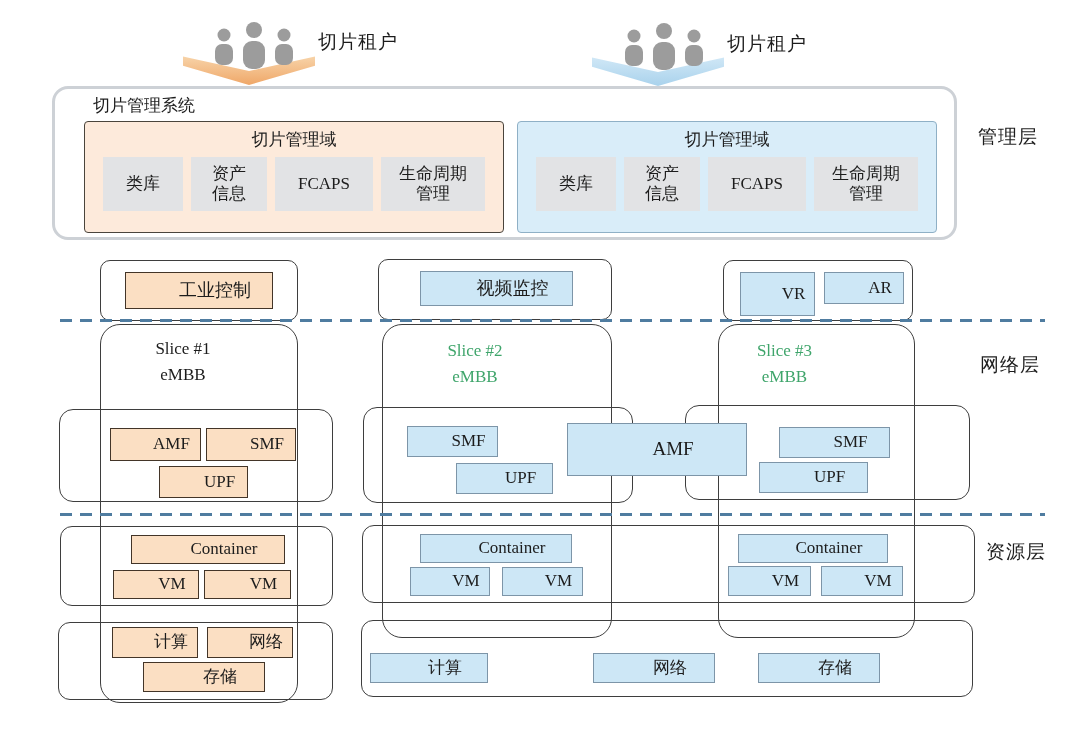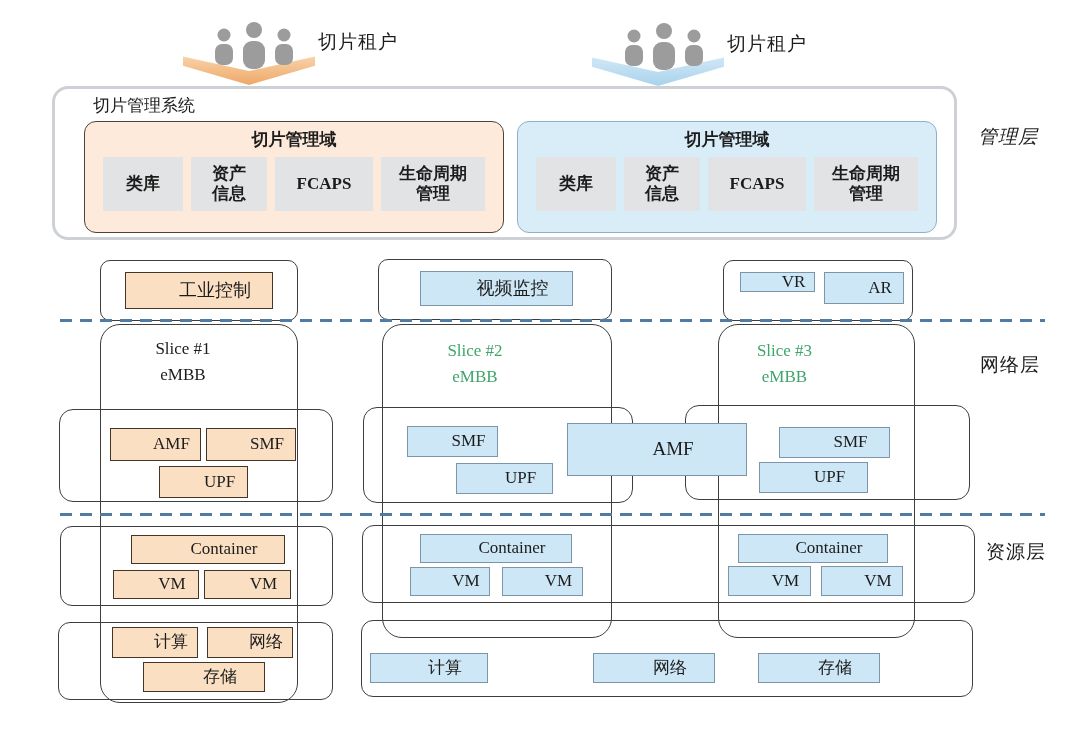--- a/index.html
+++ b/index.html
@@ -12,21 +12,21 @@
   
   .outline { border:1.6px solid #3e3e3e; border-radius:14px; background:transparent; }
   .col { border-radius:20px; }
   
   .chip { display:flex; align-items:center; justify-content:center; text-align:center;
           font-size:17px; line-height:1.1;padding-left:32px; }
   .chip.orange { background:#fbdfc3; border:1.8px solid #433528; }
   .chip.blue   { background:#cde7f6; border:1.4px solid #7d95a8; }
   
   .mgmt-outer { border:3px solid #cdd1d6; border-radius:16px; background:#ffffff; }
-  .domain { border-radius:12px; display:flex; flex-direction:column; align-items:center;font-weight:bold; }
+  .domain { border-radius:4px; display:flex; flex-direction:column; align-items:center; }
   .domain.orange { background:#fdeadb; border:1.5px solid #4a443c; }
   .domain.blue   { background:#d9edf9; border:1.5px solid #8fb0c6; }
   .domain-title { margin-top:6px; font-size:17px; }
   .domain-items { margin-top:6px; display:flex; gap:8px; justify-content:center; }
   .gray-item { background:#e2e3e5; height:54px; display:flex; align-items:center;
                justify-content:center; text-align:center; font-size:17px; line-height:1.2; }
   .pre { white-space:pre-line; }
   
   .dash { height:2.6px;
           background:repeating-linear-gradient(90deg,#4f7ca0 0 12px,transparent 12px 20px); }
@@ -90,30 +90,30 @@
     <div class="domain-items">
       <div class="gray-item pre" style="width:80px;">类库</div>
       <div class="gray-item pre" style="width:76px;">资产
 信息</div>
       <div class="gray-item pre" style="width:98px;">FCAPS</div>
       <div class="gray-item pre" style="width:104px;">生命周期
 管理</div>
     </div>
   </div>
 
-  <div class="abs layer-label" style="left:978px; top:124px;font-style:italic;">管理层</div>
+  <div class="abs layer-label" style="left:978px; top:124px;">管理层</div>
 
   <div class="abs outline" style="left:100px; top:260px; width:198px; height:61px; border-radius:10px;"></div>
   <div class="abs chip orange" style="left:125px; top:272px; width:148px; height:37px; font-size:18px;">工业控制</div>
 
   <div class="abs outline" style="left:378px; top:259px; width:234px; height:61px; border-radius:10px;"></div>
   <div class="abs chip blue" style="left:420px; top:271px; width:153px; height:35px; font-size:18px;">视频监控</div>
 
   <div class="abs outline" style="left:723px; top:260px; width:190px; height:61px; border-radius:10px;"></div>
-  <div class="abs chip blue" style="left:740px; top:272px; width:75px; height:20px;">VR</div>
+  <div class="abs chip blue" style="left:740px; top:272px; width:75px; height:44px;">VR</div>
   <div class="abs chip blue" style="left:824px; top:272px; width:80px; height:32px;">AR</div>
 
   <div class="abs dash" style="left:60px; top:319px; width:985px;"></div>
 
   <div class="abs outline col" style="left:100px; top:324px; width:198px; height:379px;"></div>
   <div class="abs outline col" style="left:382px; top:324px; width:230px; height:314px;"></div>
   <div class="abs outline col" style="left:718px; top:324px; width:197px; height:314px;"></div>
 
   <div class="abs slice-title" style="left:84px; top:336px; width:198px;">
     <div>Slice #1</div>

